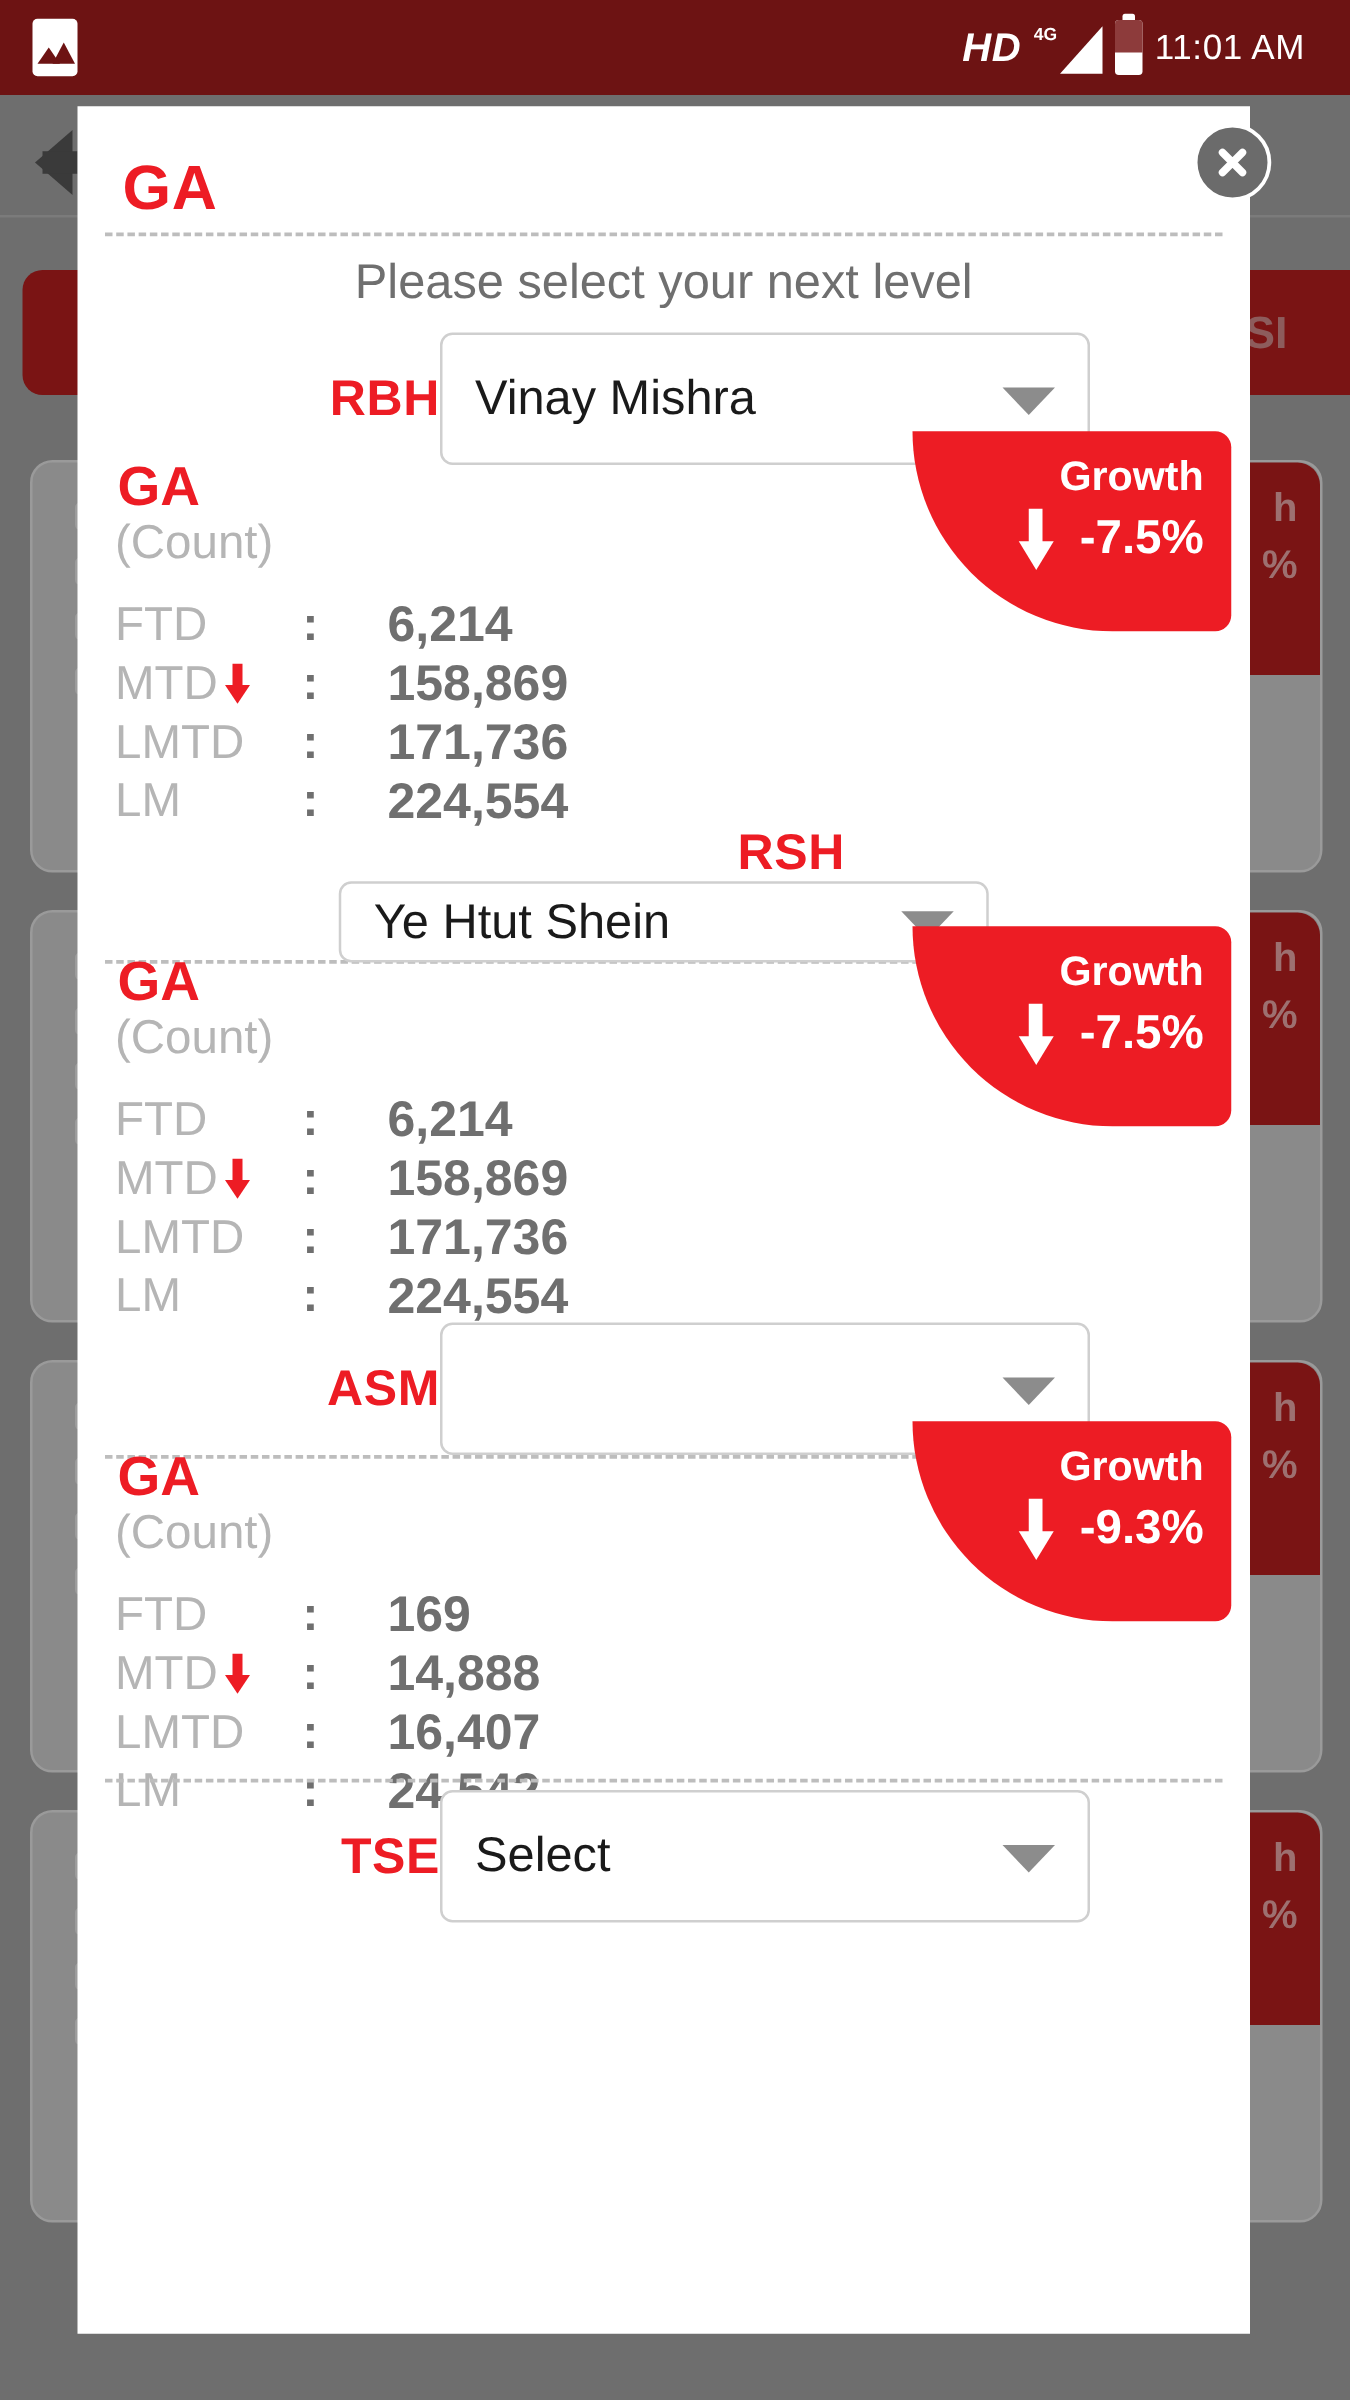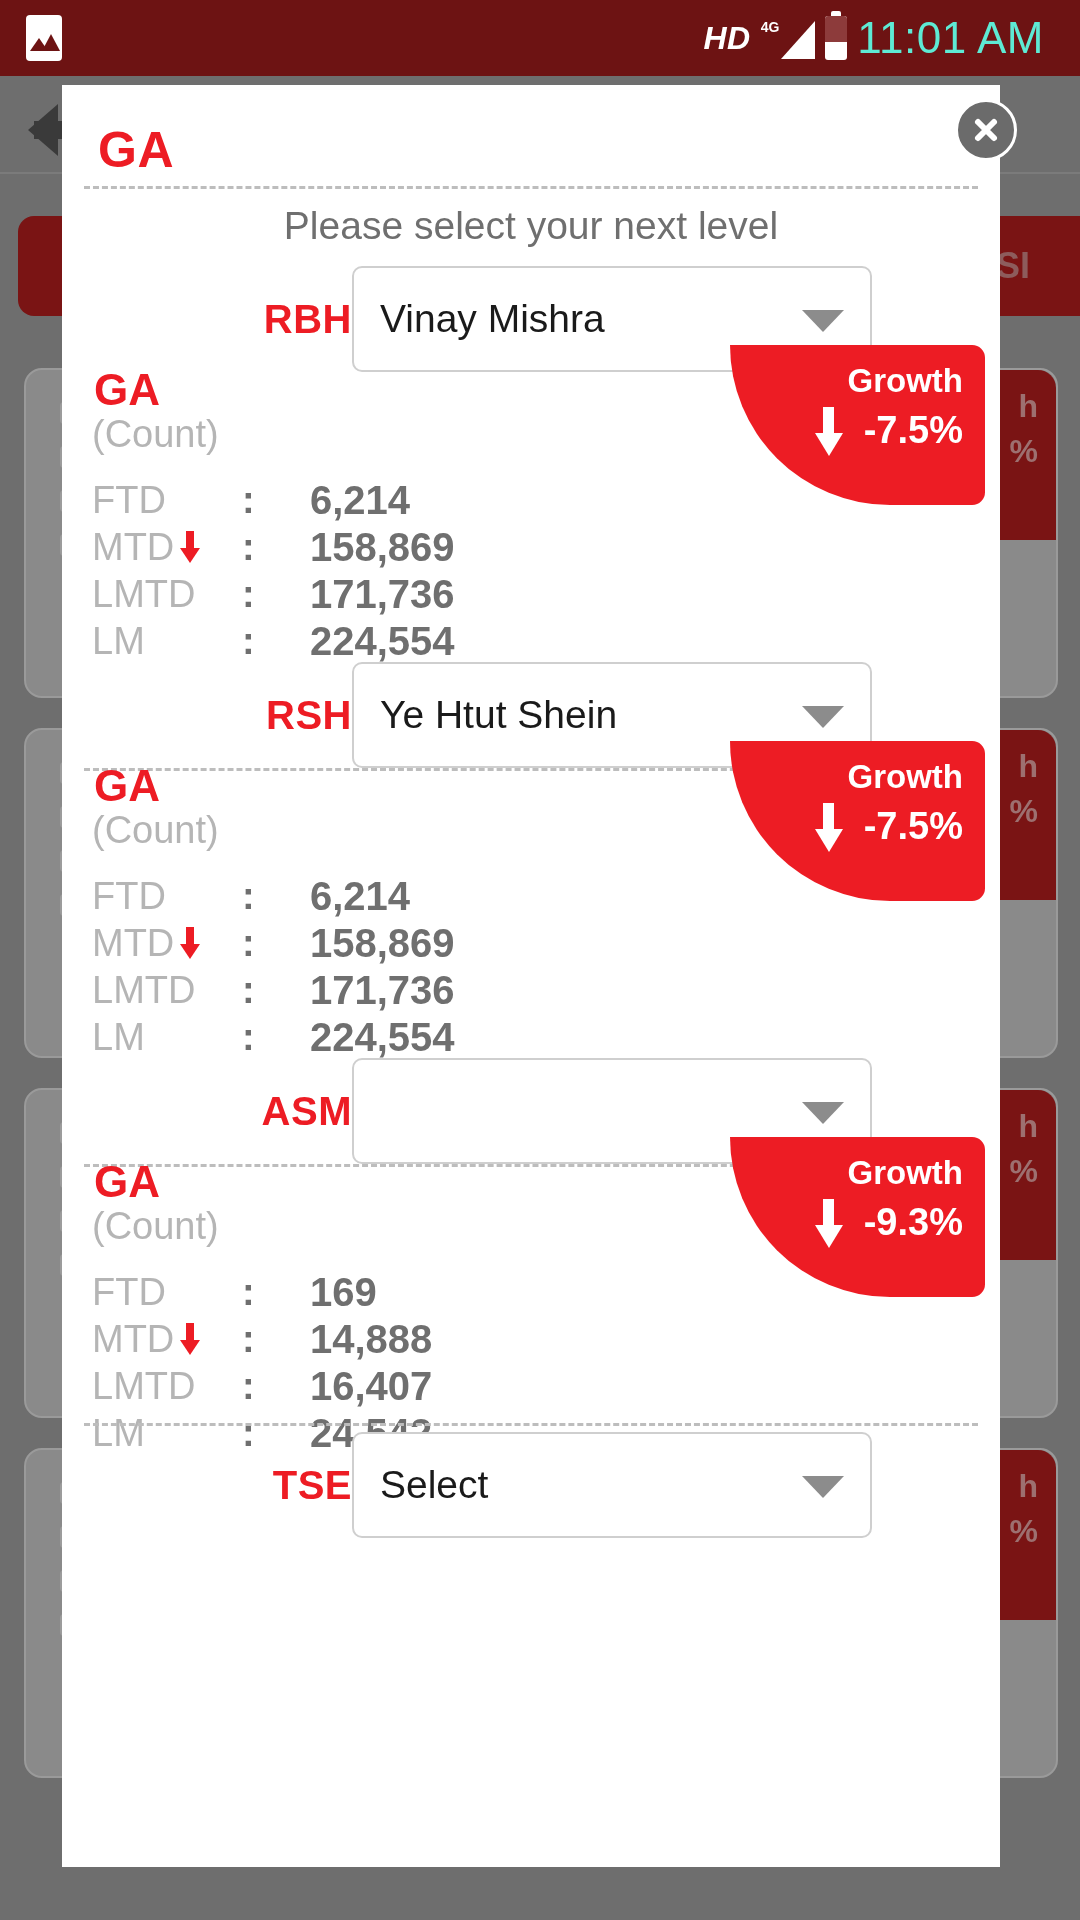--- a/index.html
+++ b/index.html
@@ -38,21 +38,21 @@
   .sig-wrap { display:flex; align-items:flex-start; gap:2px; }
   .g4-text { color:#fff; font-weight:bold; font-size:14px; line-height:1; margin-top:2px;}
   .sig-tri { width:0; height:0; border-left:34px solid transparent; border-bottom:38px solid #ffffff; margin-top:3px;}
   .battery {
     width:22px; height:44px; background:#ffffff; border-radius:3px; position:relative;
   }
   .battery::before{
     content:""; position:absolute; top:-5px; left:6px; width:10px; height:5px; background:#fff; border-radius:2px 2px 0 0;
   }
   .battery .fill { position:absolute; left:0; top:0; width:100%; height:58%; background:#8d3b3b; border-radius:3px 3px 0 0;}
-  .clock { color:#5eead4; font-size:44px; letter-spacing:0.5px; }
+  .clock { color:#ffffff; font-size:28px; letter-spacing:0.5px; }
 
   
   #backdrop {
     position:absolute; left:0; top:76px; width:1080px; height:1844px;
     background:#6e6e6e; overflow:hidden;
   }
   .bg-back-arrow {
     position:absolute; left:28px; top:28px; width:0;height:0;
     border-top:26px solid transparent; border-bottom:26px solid transparent;
     border-right:30px solid #3a3a3a;
@@ -303,21 +303,21 @@
       </div>
       <div class="growth" style="top:-20px;">
         <span class="g-label">Growth</span>
         <span class="g-arrow"></span>
         <span class="g-val">-7.5%</span>
       </div>
     </div>
 
     <div class="dashed" style="top:683px;"></div>
 
-    <div class="sel-row" style="top:575px;">
+    <div class="sel-row" style="top:575px;flex-direction:column;">
       <div class="sel-label">RSH</div>
       <div class="sel-box">
         <span class="sel-value">Ye Htut  Shein</span>
         <span class="sel-caret"></span>
       </div>
     </div>
 
     <div class="metric" style="top:676px;">
       <div class="m-title">GA</div>
       <div class="m-sub">(Count)</div>

